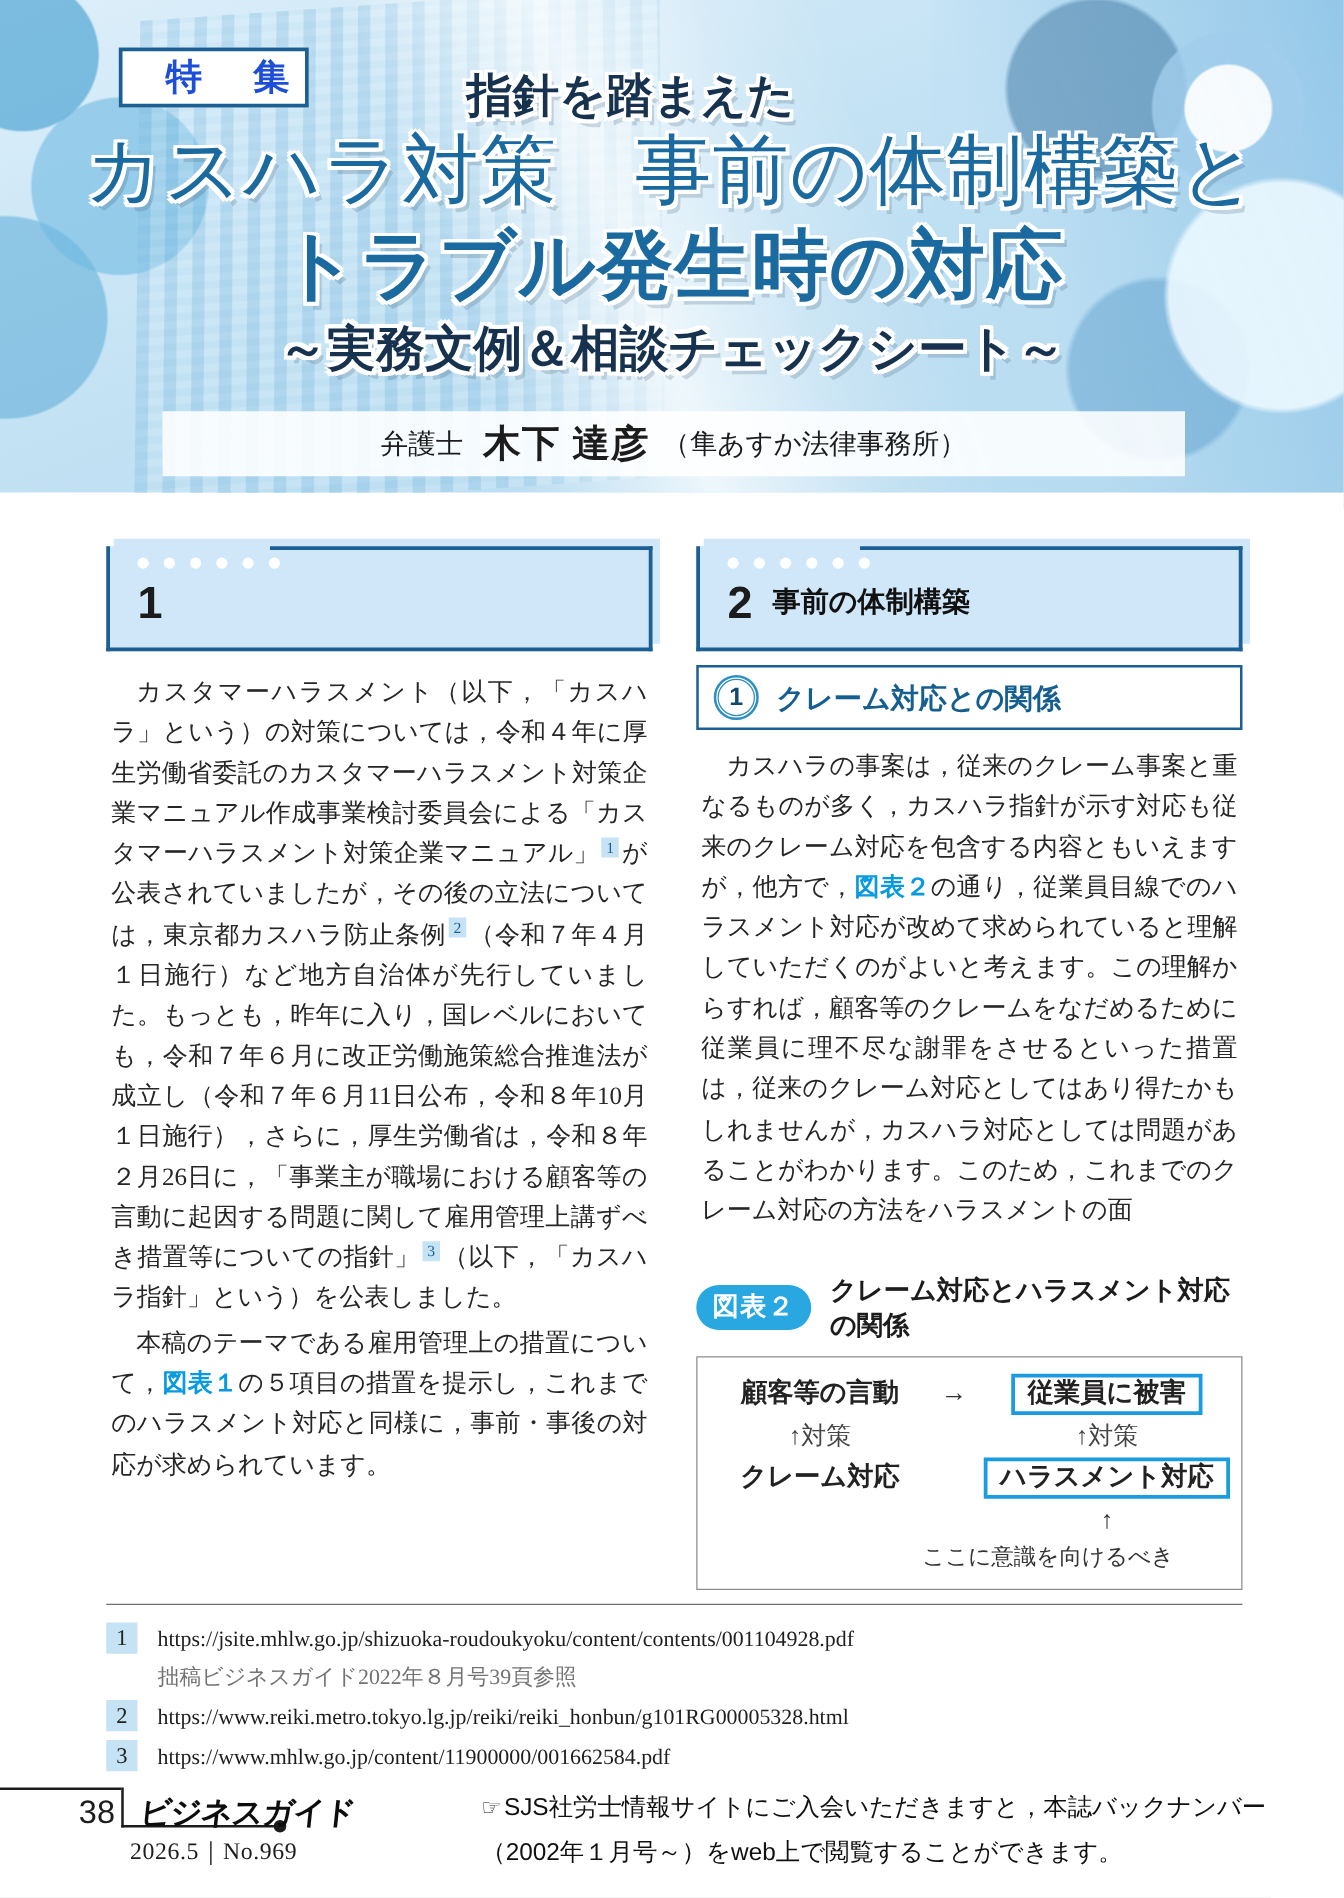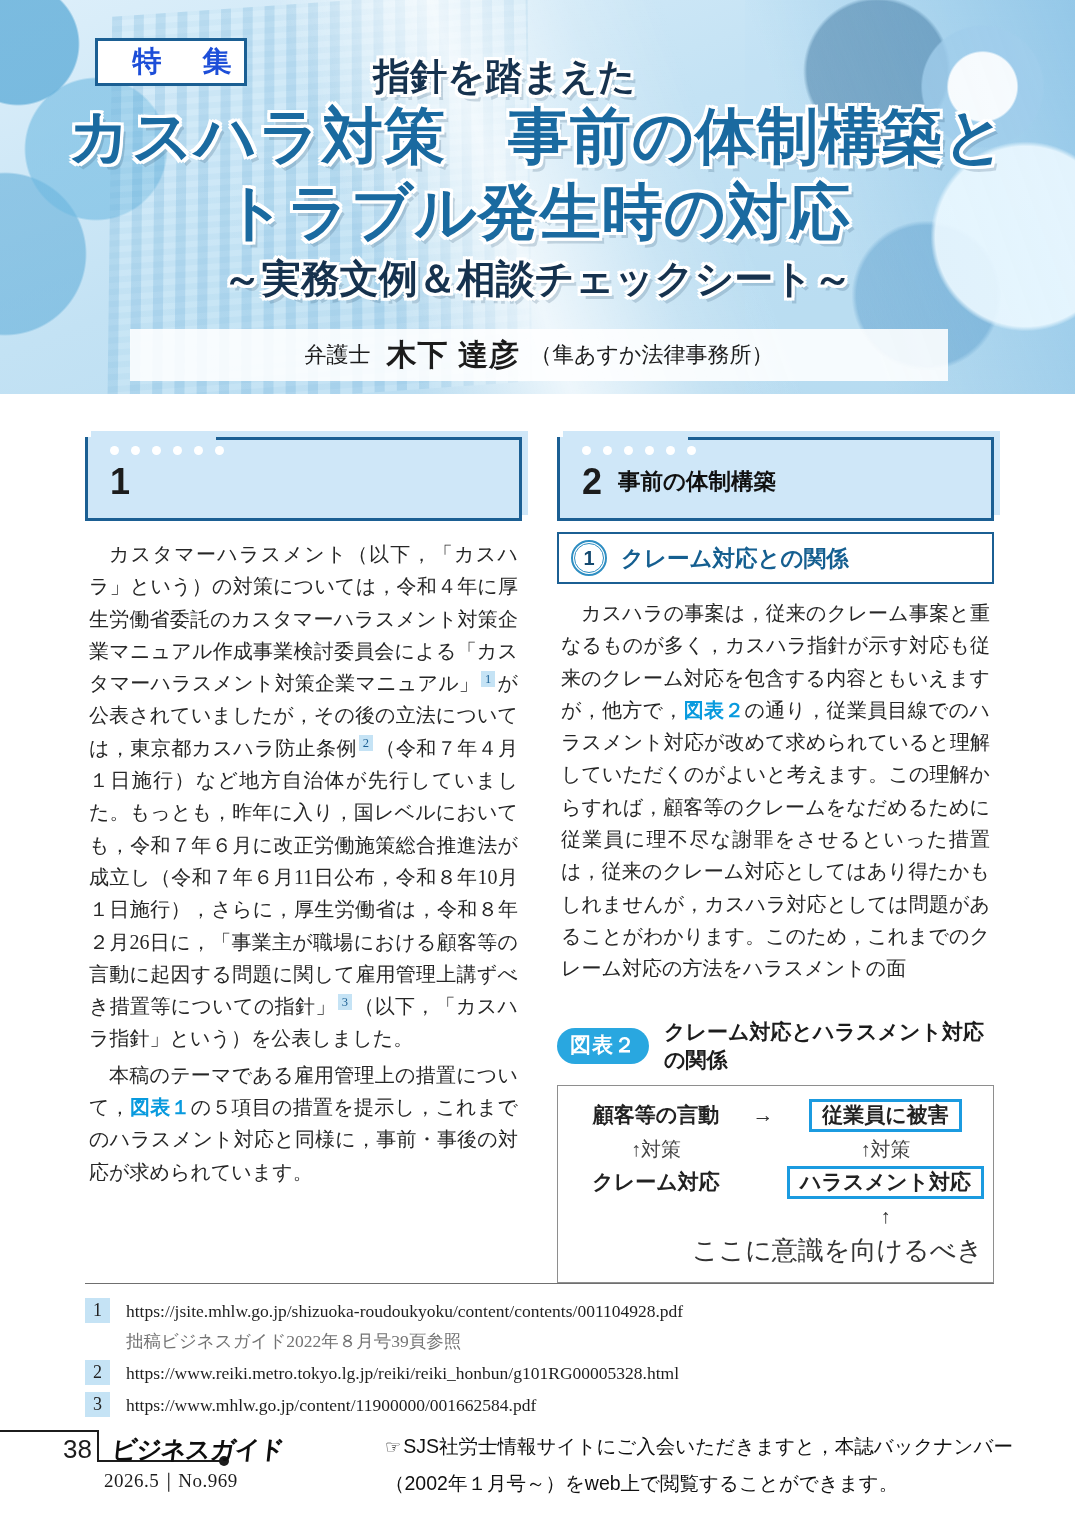--- a/index.html
+++ b/index.html
@@ -47,21 +47,21 @@
     font-family:"Liberation Sans","DejaVu Sans",sans-serif;font-weight:bold;
     font-size:29px;color:#1d4ed8;letter-spacing:6px;padding-left:28px;}
   .outlined{ text-shadow:
       -3px -3px 0 #fff, 3px -3px 0 #fff, -3px 3px 0 #fff, 3px 3px 0 #fff,
       -3px 0 0 #fff, 3px 0 0 #fff, 0 -3px 0 #fff, 0 3px 0 #fff,
       5px 6px 0 rgba(22,60,92,.18);}
   .kicker{position:absolute;left:0;top:52px;width:977px;text-align:center;
     font-family:"Liberation Sans","DejaVu Sans",sans-serif;font-weight:700;
     font-size:37px;color:var(--dark-navy);margin-left:16px;}
   .title1{position:absolute;left:0;top:96px;width:1075px;text-align:center;
-    font-family:"Liberation Sans","DejaVu Sans",sans-serif;font-weight:700;
+    font-family:"Liberation Sans","DejaVu Sans",sans-serif;font-weight:400;
     font-size:61px;color:var(--title-blue);letter-spacing:1px;white-space:nowrap;}
   .title2{position:absolute;left:0;top:172px;width:1075px;text-align:center;
     font-family:Liberation Serif, serif;font-weight:900;
     font-size:61px;color:var(--title-blue);letter-spacing:1px;white-space:nowrap;}
   .subtitle{position:absolute;left:0;top:252px;width:1075px;text-align:center;
     font-family:"Liberation Sans","DejaVu Sans",sans-serif;font-weight:900;
     font-size:39px;color:var(--dark-navy);white-space:nowrap;}
   .author-bar{position:absolute;left:130px;top:329px;width:818px;height:52px;
     background:rgba(255,255,255,.88);display:flex;align-items:center;justify-content:center;
     font-family:"Liberation Sans","DejaVu Sans",sans-serif;color:#1c1c1c;}
@@ -118,21 +118,21 @@
     font-size:21px;color:#1c1c1c;margin-left:15px;}
   .fig-box{border:1.5px solid #8e8e8e;background:#fff;margin-top:11px;
     padding:13px 8px 14px 14px;
     font-family:"Liberation Sans","DejaVu Sans",sans-serif;color:#333;
     display:grid;grid-template-columns:168px 46px auto;row-gap:4px;align-items:center;}
   .fb-cell{text-align:center;font-size:21px;line-height:26px;}
   .fb-strong{font-weight:bold;color:#222;}
   .fb-boxed{display:inline-block;border:3px solid var(--boxed-border);padding:0 10px 1px;
     font-weight:bold;color:#222;}
   .fb-measure{color:#454545;font-size:20px;}
-  .fb-note{grid-column:1 / -1;padding-left:120px;font-size:26px;color:#333;}
+  .fb-note{grid-column:1 / -1;text-align:center;padding-left:120px;font-size:18px;color:#333;}
   .fb-uparrow{color:#333;font-size:20px;}
 
   
   .footnotes{position:absolute;left:85px;top:1283px;width:909px;border-top:1.5px solid #6f6f6f;
     padding-top:14px;}
   .fn-row{display:flex;margin-bottom:5px;}
   .fn-num{flex:0 0 auto;width:25px;height:25px;background:var(--footnote-badge);
     text-align:center;font-size:18px;line-height:25px;color:#222;margin-right:16px;
     font-family:"Liberation Serif","DejaVu Serif",serif;}
   .fn-text{font-size:17.5px;line-height:27px;color:#1e1e1e;}

